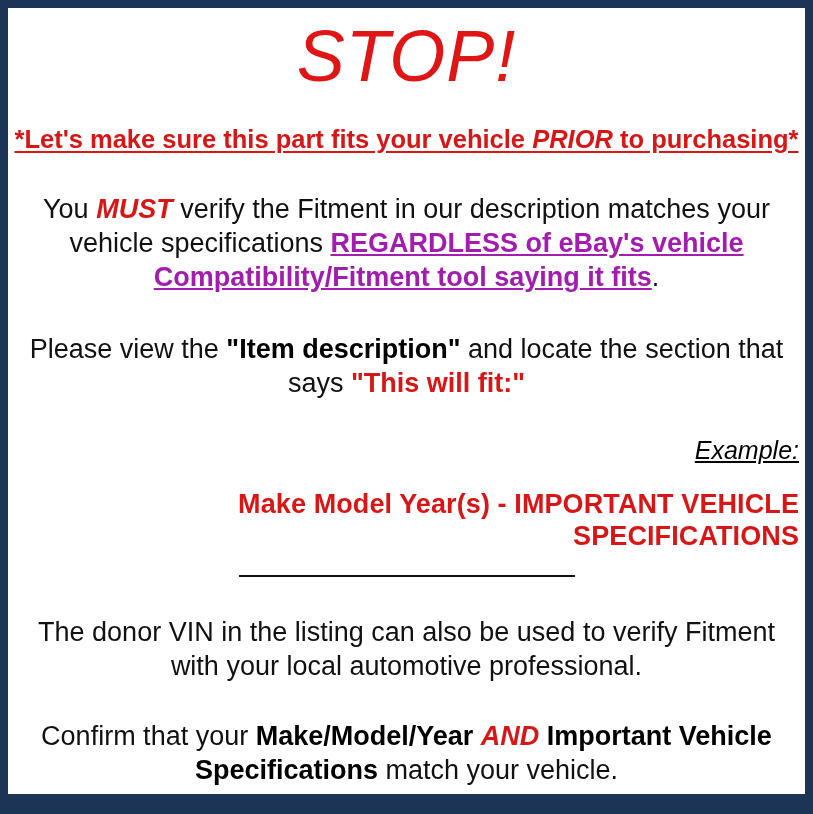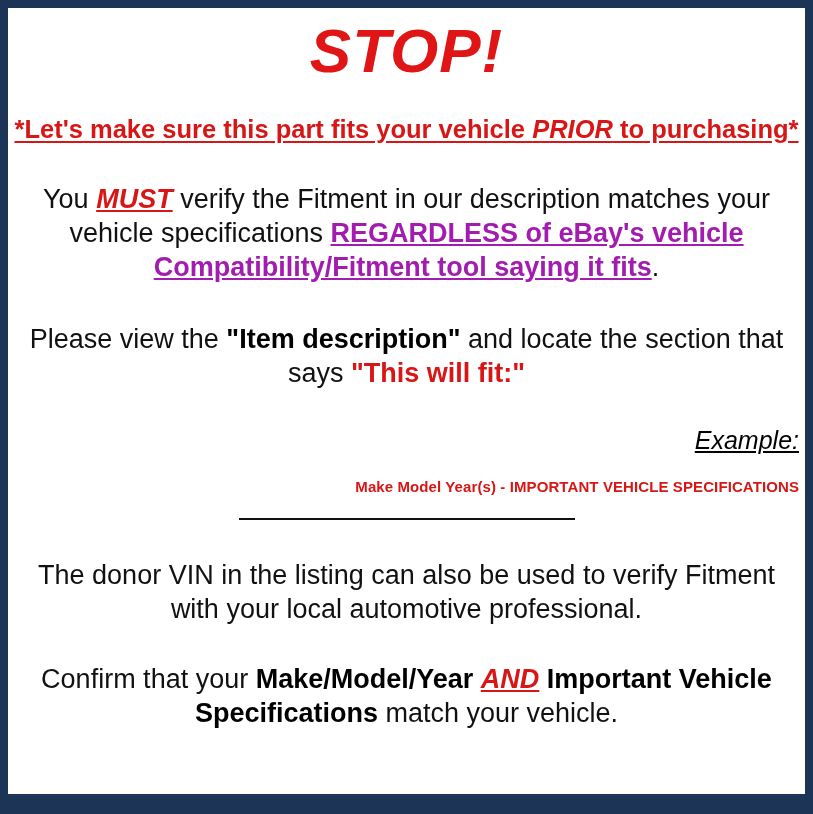--- a/index.html
+++ b/index.html
@@ -30,23 +30,23 @@
     height: 100%;
     box-sizing: border-box;
     padding: 0 6px;
     text-align: center;
     color: #000000;
   }
 
   
   #stop-title {
     color: #e01515;
-    font-weight: bold;
+    font-weight: normal;
     font-style: italic;
-    font-size: 62px;
+    font-size: 72px;
     line-height: 1;
     letter-spacing: 1px;
     margin: 12px 0 0 0;
     text-align: center;
   }
 
   
   #tagline {
     color: #d81616;
     font-weight: bold;
@@ -82,21 +82,20 @@
   }
   #para-vin {
     margin-top: 38px;
     width: 772px;
   }
 
   .r-bold-ital-ul {
     color: #d81616;
     font-weight: bold;
     font-style: italic;
-    text-decoration: underline;
     text-underline-offset: 2px;
   }
   .r-bold-ul {
     color: #a21caf;
     font-weight: bold;
     text-decoration: underline;
     text-underline-offset: 2px;
   }
   .k-bold { font-weight: bold; color: #000; }
   .r-bold { color: #d81616; font-weight: bold; }
@@ -118,21 +117,21 @@
   #example-fit-line {
     color: #d81616;
     font-weight: bold;
     font-size: 26px;
     line-height: 1.2;
     margin-top: 2px;
   }
   #example-spec-line {
     color: #d81616;
     font-weight: bold;
-    font-size: 15px;
+    font-size: 27px;
     letter-spacing: 0.1px;
     line-height: 1.2;
     margin-top: 22px;
   }
 
   #divider {
     width: 336px;
     height: 2px;
     background: #111111;
     margin: 22px auto 0 auto;

